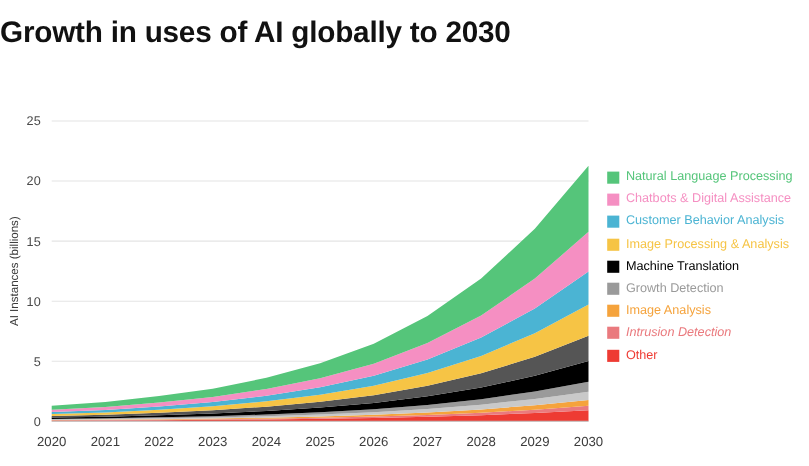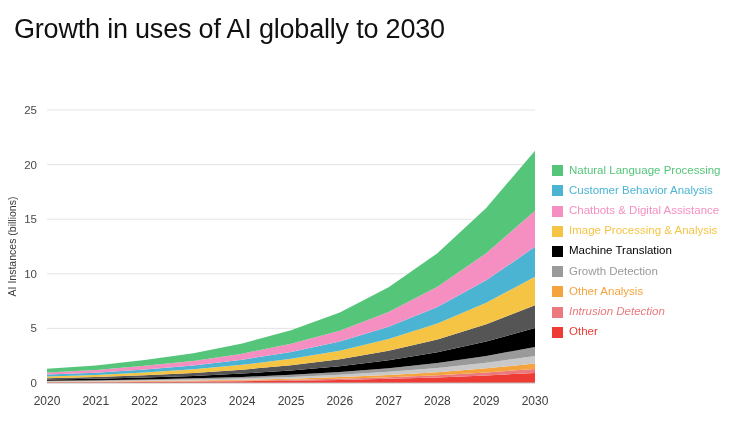--- a/index.html
+++ b/index.html
@@ -16,24 +16,24 @@
     position: relative;
   }
   #page {
     width: 735px;
     height: 424px;
     position: relative;
     background: #ffffff;
   }
   #chart-title {
     position: absolute;
-    left: 14px;
+    left: 0;
     top: 14px;
     font-size: 27px;
-    font-weight: 400;
+    font-weight: 700;
     letter-spacing: -0.2px;
     color: #111111;
     white-space: nowrap;
   }
   #chart-subtitle {
     position: absolute;
     left: 15px;
     top: 62px;
     font-size: 13.5px;
     font-weight: 400;
@@ -72,21 +72,21 @@
     text-anchor: middle;
   }
   #legend {
     position: absolute;
     left: 539px;
     top: 156px;
     width: 196px;
   }
   .legend-row {
     display: flex;
-    align-items: flex-end;
+    align-items: flex-start;
     height: 20.2px;
     padding-left: 13px;
   }
   .legend-swatch {
     width: 11px;
     height: 11px;
     flex: 0 0 11px;
     margin-right: 6px;
   }
   .legend-label {
@@ -154,42 +154,42 @@
         </g>
     </svg>
   </div>
 
   <div id="legend">
       <div class="legend-row">
         <span class="legend-swatch" style="background: rgb(85, 197, 122);"></span>
         <span class="legend-label" style="color: rgb(85, 197, 122);">Natural Language Processing</span>
       </div>
       <div class="legend-row">
+        <span class="legend-swatch" style="background: rgb(245, 143, 194);"></span>
+        <span class="legend-label" style="color: rgb(245, 143, 194);">Chatbots &amp; Digital Assistance</span>
+      </div>
+      <div class="legend-row">
         <span class="legend-swatch" style="background: rgb(75, 180, 211);"></span>
         <span class="legend-label" style="color: rgb(75, 180, 211);">Customer Behavior Analysis</span>
-      </div>
-      <div class="legend-row">
-        <span class="legend-swatch" style="background: rgb(245, 143, 194);"></span>
-        <span class="legend-label" style="color: rgb(245, 143, 194);">Chatbots &amp; Digital Assistance</span>
       </div>
       <div class="legend-row">
         <span class="legend-swatch" style="background: rgb(246, 196, 69);"></span>
         <span class="legend-label" style="color: rgb(246, 196, 69);">Image Processing &amp; Analysis</span>
       </div>
       <div class="legend-row">
         <span class="legend-swatch" style="background: rgb(0, 0, 0);"></span>
         <span class="legend-label" style="color: rgb(0, 0, 0);">Machine Translation</span>
       </div>
       <div class="legend-row">
         <span class="legend-swatch" style="background: rgb(154, 154, 154);"></span>
         <span class="legend-label" style="color: rgb(154, 154, 154);">Growth Detection</span>
       </div>
       <div class="legend-row">
         <span class="legend-swatch" style="background: rgb(245, 163, 60);"></span>
-        <span class="legend-label" style="color: rgb(245, 163, 60);">Other Analysis</span>
+        <span class="legend-label" style="color: rgb(245, 163, 60);">Image Analysis</span>
       </div>
       <div class="legend-row">
         <span class="legend-swatch" style="background: rgb(234, 122, 126);"></span>
         <span class="legend-label" style="color: rgb(234, 122, 126); font-style: italic;">Intrusion Detection</span>
       </div>
       <div class="legend-row">
         <span class="legend-swatch" style="background: rgb(238, 59, 51);"></span>
         <span class="legend-label" style="color: rgb(238, 59, 51);">Other</span>
       </div>
     </div>

